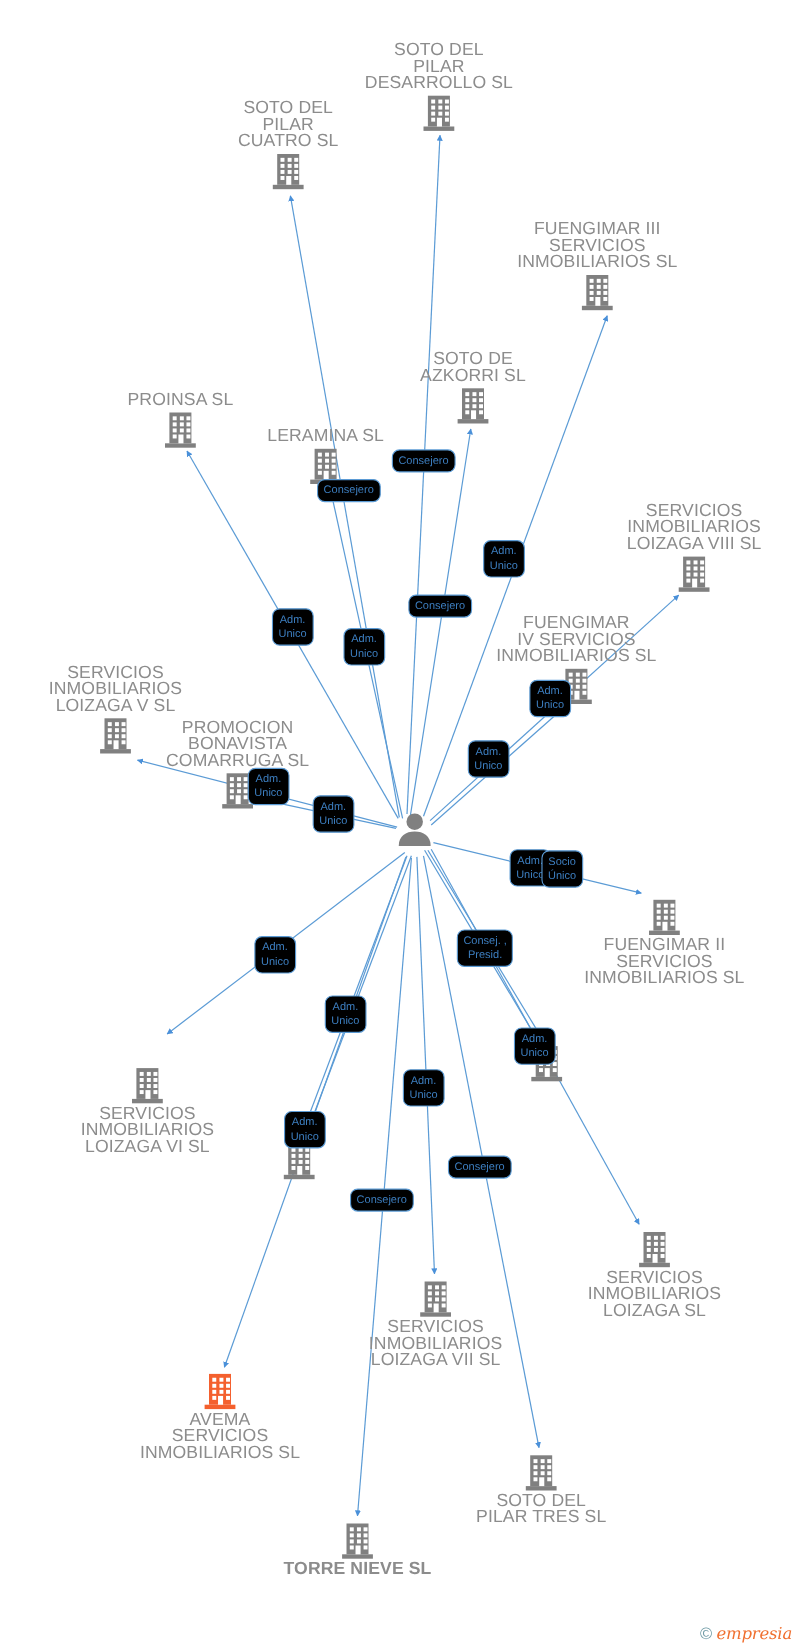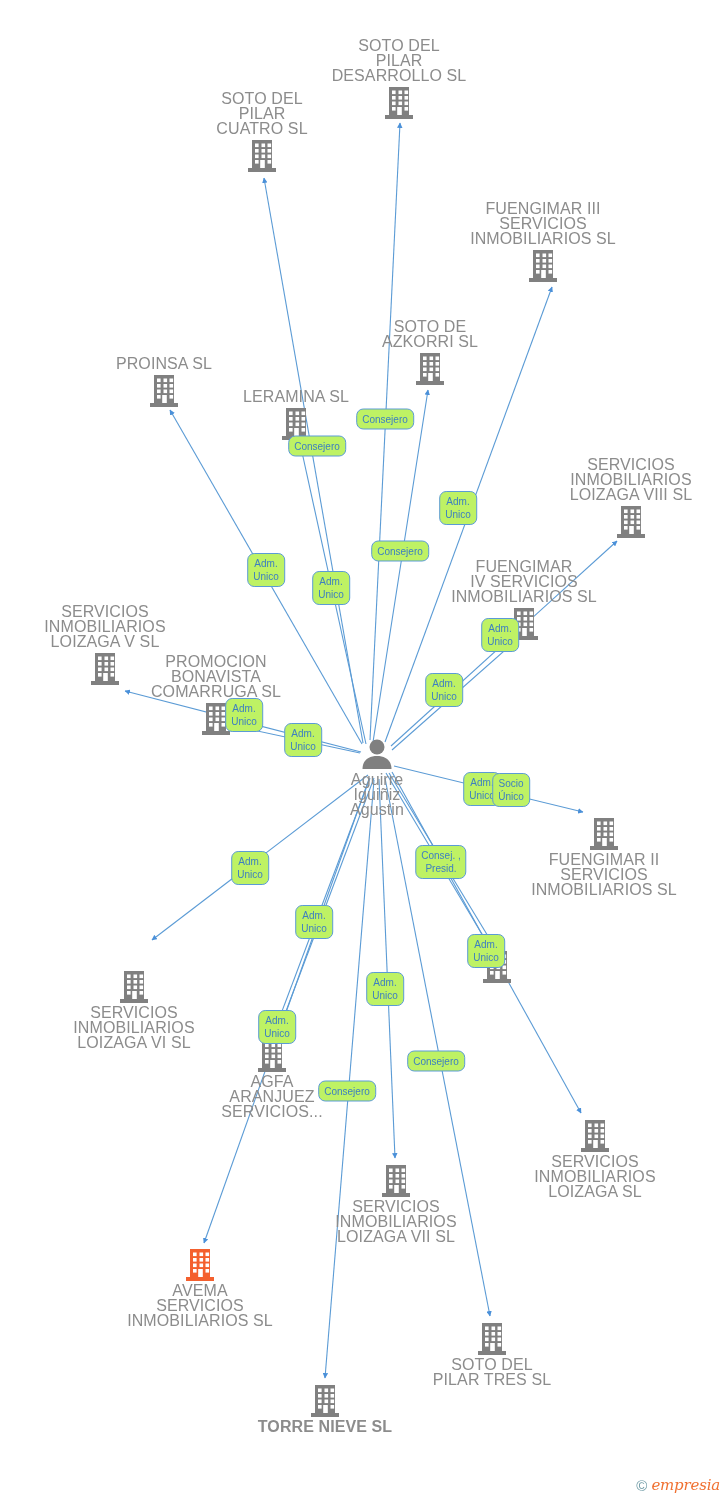--- a/index.html
+++ b/index.html
@@ -48,21 +48,21 @@
   }
   .node.label-below .node-label {
     margin-top: 1px;
   }
   .node.highlight .node-label {
     color: #8c8c8c;
   }
   .badge {
     position: absolute;
     box-sizing: border-box;
-    background: #bef264;
+    background: #000000;
     border: 1.4px solid #5b9bd5;
     border-radius: 7px;
     color: #3d7fc1;
     font-size: 10px;
     line-height: 13px;
     text-align: center;
     padding: 3px 5px;
     white-space: pre-line;
     transform: translate(-50%, -50%);
   }
@@ -455,23 +455,20 @@
               <rect x="15.5" y="12" width="3.6" height="3.6"></rect>
               <rect x="21.5" y="12" width="3.6" height="3.6"></rect>
               <rect x="9" y="17.5" width="3.6" height="3.6"></rect>
               <rect x="15.5" y="17.5" width="3.6" height="3.6"></rect>
               <rect x="21.5" y="17.5" width="3.6" height="3.6"></rect>
               <rect x="14.2" y="23" width="4.6" height="8"></rect>
               <rect x="9" y="23" width="3.6" height="3.6"></rect>
               <rect x="21.5" y="23" width="3.6" height="3.6"></rect>
             </g>
           </svg></span>
-        <span class="node-label">AGFA
-ARANJUEZ
-SERVICIOS...</span>
       </div>
       <div class="node label-below" style="left: 595px; top: 1117px;">
         <span class="icon-wrap"><svg width="32" height="36" viewBox="0 0 32 36">
             <g fill="#808080">
               <rect x="6" y="3" width="20" height="28"></rect>
               <rect x="2" y="31" width="28" height="4"></rect>
             </g>
             <g fill="#ffffff">
               <rect x="9" y="6.5" width="3.6" height="3.6"></rect>
               <rect x="15.5" y="6.5" width="3.6" height="3.6"></rect>
@@ -586,23 +583,20 @@
               <rect x="21.5" y="23" width="3.6" height="3.6"></rect>
             </g>
           </svg></span>
         <span class="node-label">TORRE NIEVE SL</span>
       </div>
       <div class="node label-below" style="left: 377px; top: 737px;">
         <span class="icon-wrap"><svg width="34" height="34" viewBox="0 0 34 34">
             <circle cx="17" cy="10" r="7.5" fill="#808080"></circle>
             <path d="M 2.5 32 C 2.5 23 9 19 17 19 C 25 19 31.5 23 31.5 32 Z" fill="#808080"></path>
           </svg></span>
-        <span class="node-label">Aguirre
-Iguiñiz
-Agustin</span>
       </div>
     </div>
   <div id="badges-group">
       <div class="badge" style="left: 385px; top: 419px;">Consejero</div>
       <div class="badge" style="left: 317px; top: 446px;">Consejero</div>
       <div class="badge" style="left: 458px; top: 508px;">Adm.
 Unico</div>
       <div class="badge" style="left: 400px; top: 551px;">Consejero</div>
       <div class="badge" style="left: 266px; top: 570px;">Adm.
 Unico</div>

